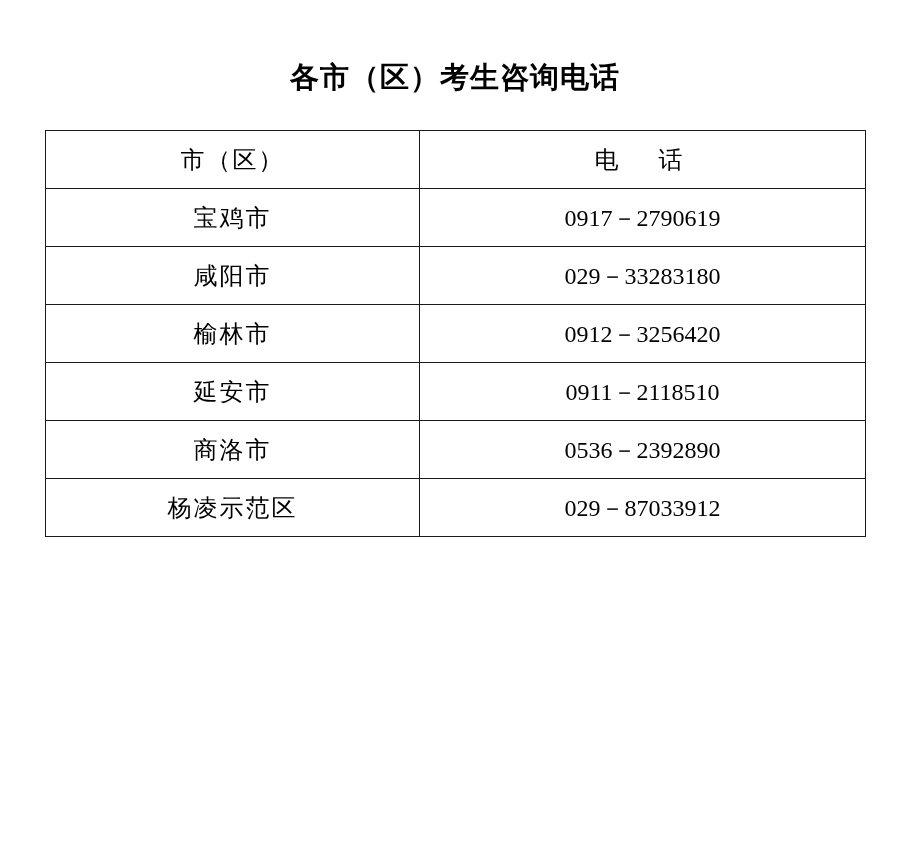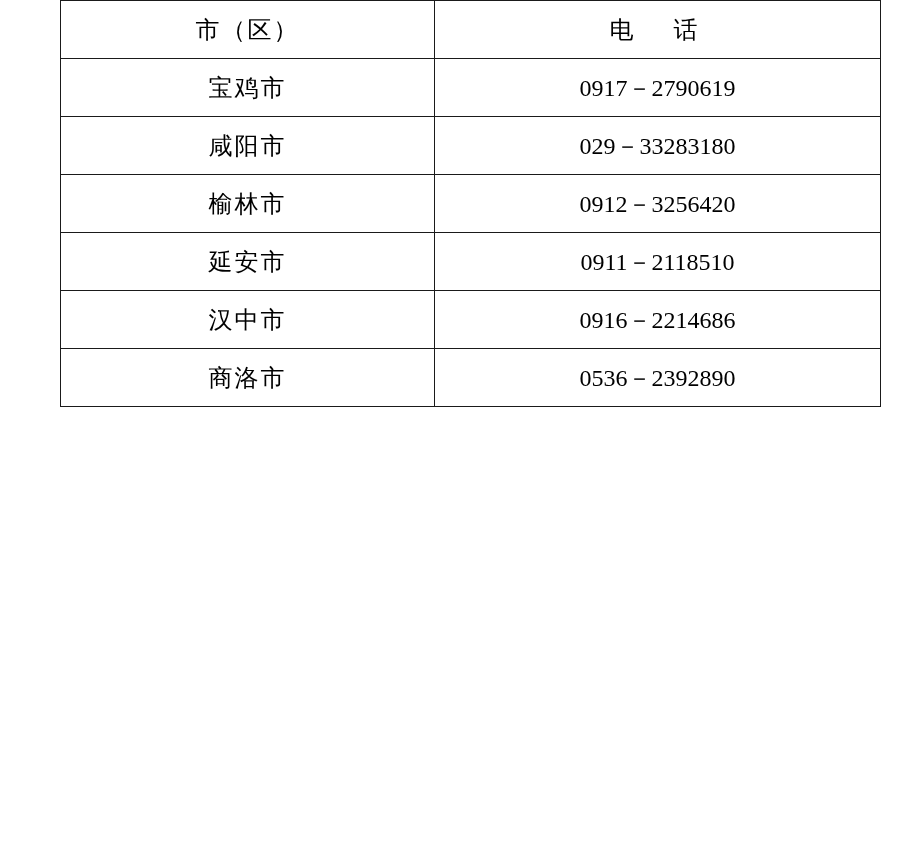--- a/index.html
+++ b/index.html
@@ -23,22 +23,23 @@
   .doc-title {
     text-align: center;
     font-size: 29px;
     font-weight: bold;
     letter-spacing: 1px;
     padding-top: 58px;
     padding-bottom: 14px;
     font-family: "Liberation Serif", "DejaVu Serif", serif;
   }
   .table-wrap {
-    padding: 0 60px;
+    padding: 0 45px;
     box-sizing: border-box;
+    margin-top: 18px;
   }
   table.phone-table {
     width: 820px;
     border-collapse: collapse;
     table-layout: fixed;
   }
   table.phone-table th,
   table.phone-table td {
     border: 1px solid #1a1a1a;
     height: 57px;
@@ -62,20 +63,21 @@
   .phone-cell {
     letter-spacing: 0px;
     font-family: "Liberation Serif", "DejaVu Serif", serif;
   }
 </style>
 </head>
 <body>
 
 <div class="page">
 
+  <div class="doc-title">各市（区）考生咨询电话</div>
 
   <div class="table-wrap">
     <table class="phone-table">
       <colgroup>
         <col class="col-city">
         <col class="col-phone">
       </colgroup>
       <thead>
         <tr>
           <th class="hdr-city">市（区）</th>
@@ -93,24 +95,24 @@
         </tr>
         <tr>
           <td class="city-cell">榆林市</td>
           <td class="phone-cell">0912－3256420</td>
         </tr>
         <tr>
           <td class="city-cell">延安市</td>
           <td class="phone-cell">0911－2118510</td>
         </tr>
         <tr>
-          <td class="city-cell">汉中市</td>
-          <td class="phone-cell">0916－2214686</td>
+          <td class="city-cell">商洛市</td>
+          <td class="phone-cell">0536－2392890</td>
         </tr>
         <tr>
-          <td class="city-cell">商洛市</td>
-          <td class="phone-cell">0536－2392890</td>
+          <td class="city-cell">杨凌示范区</td>
+          <td class="phone-cell">029－87033912</td>
         </tr>
       </tbody>
     </table>
   </div>
 
 </div>
 
 </body></html>

